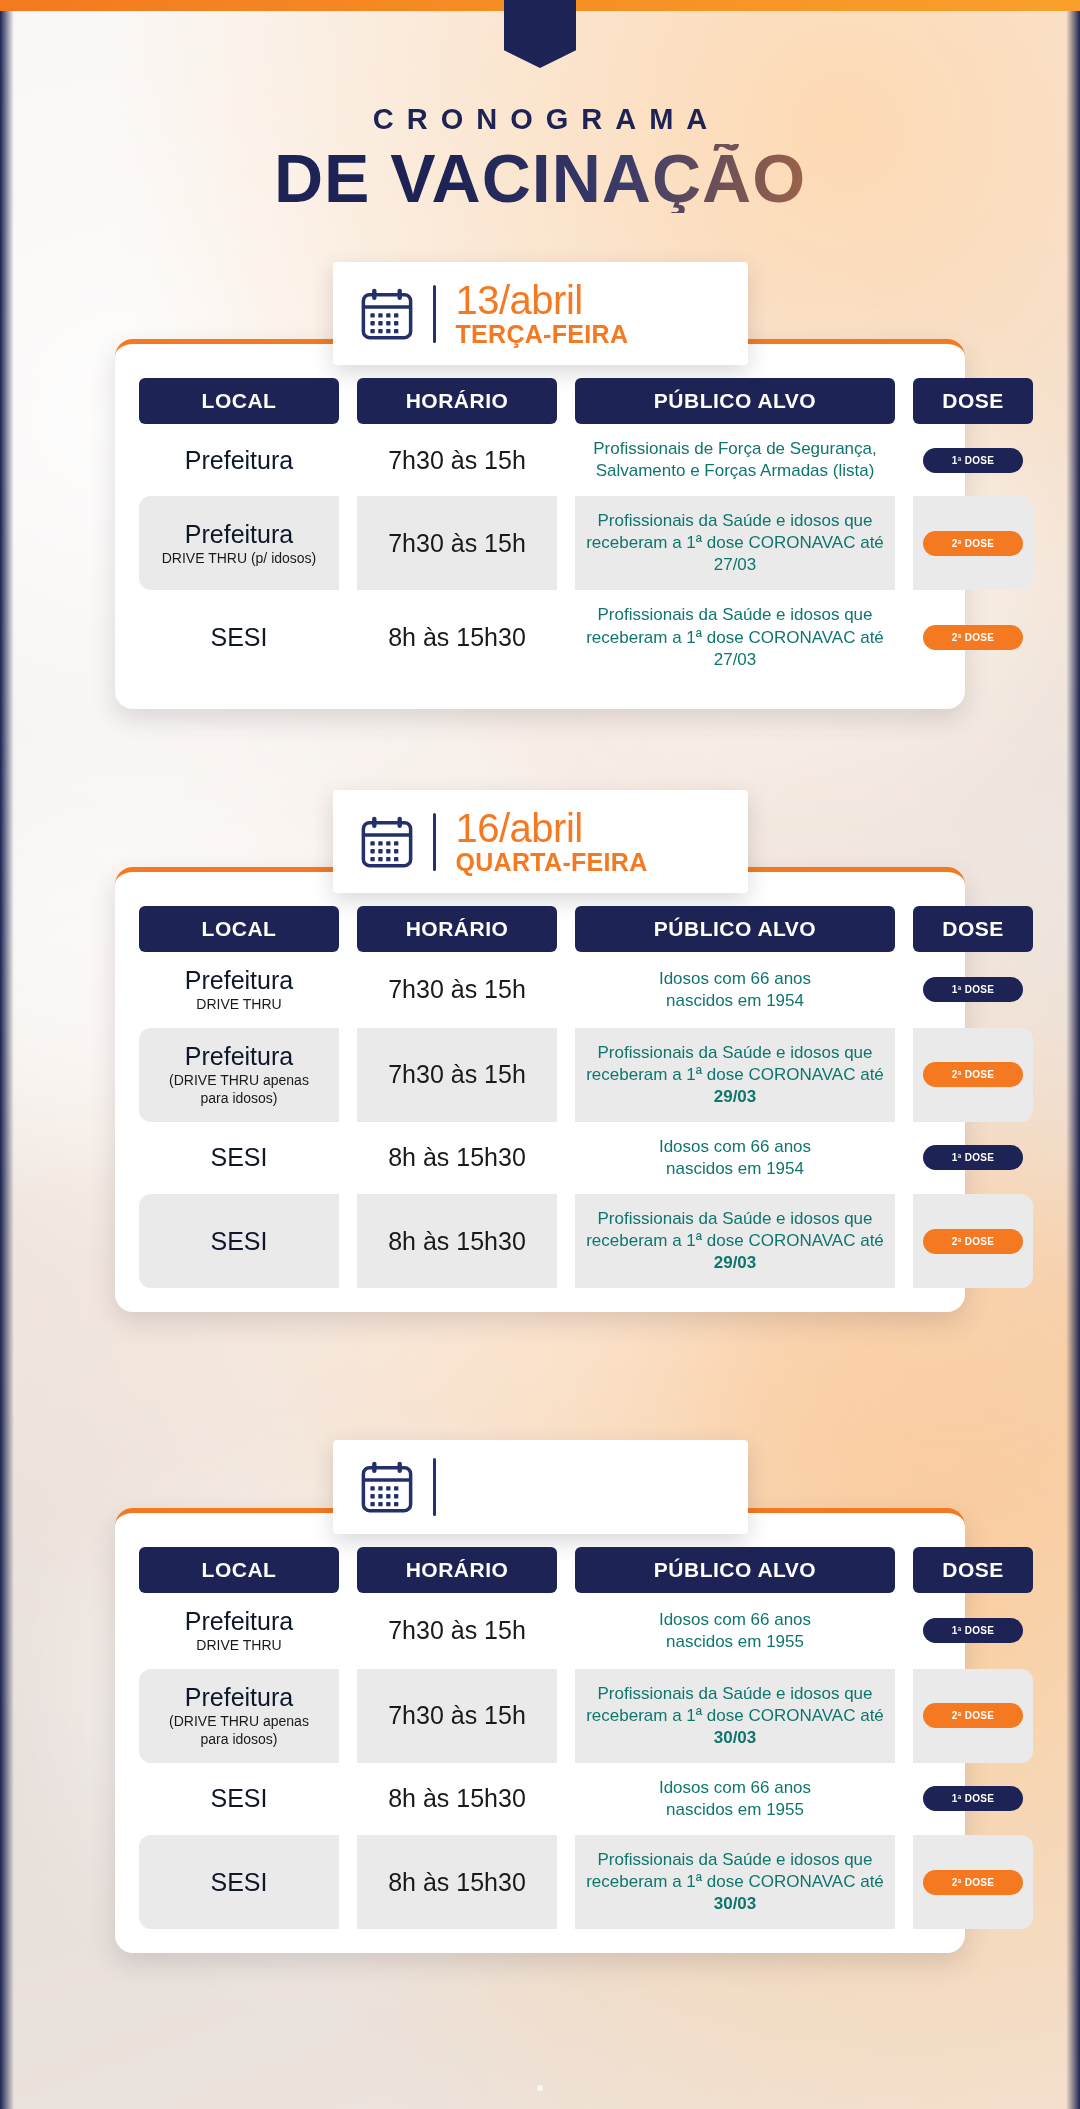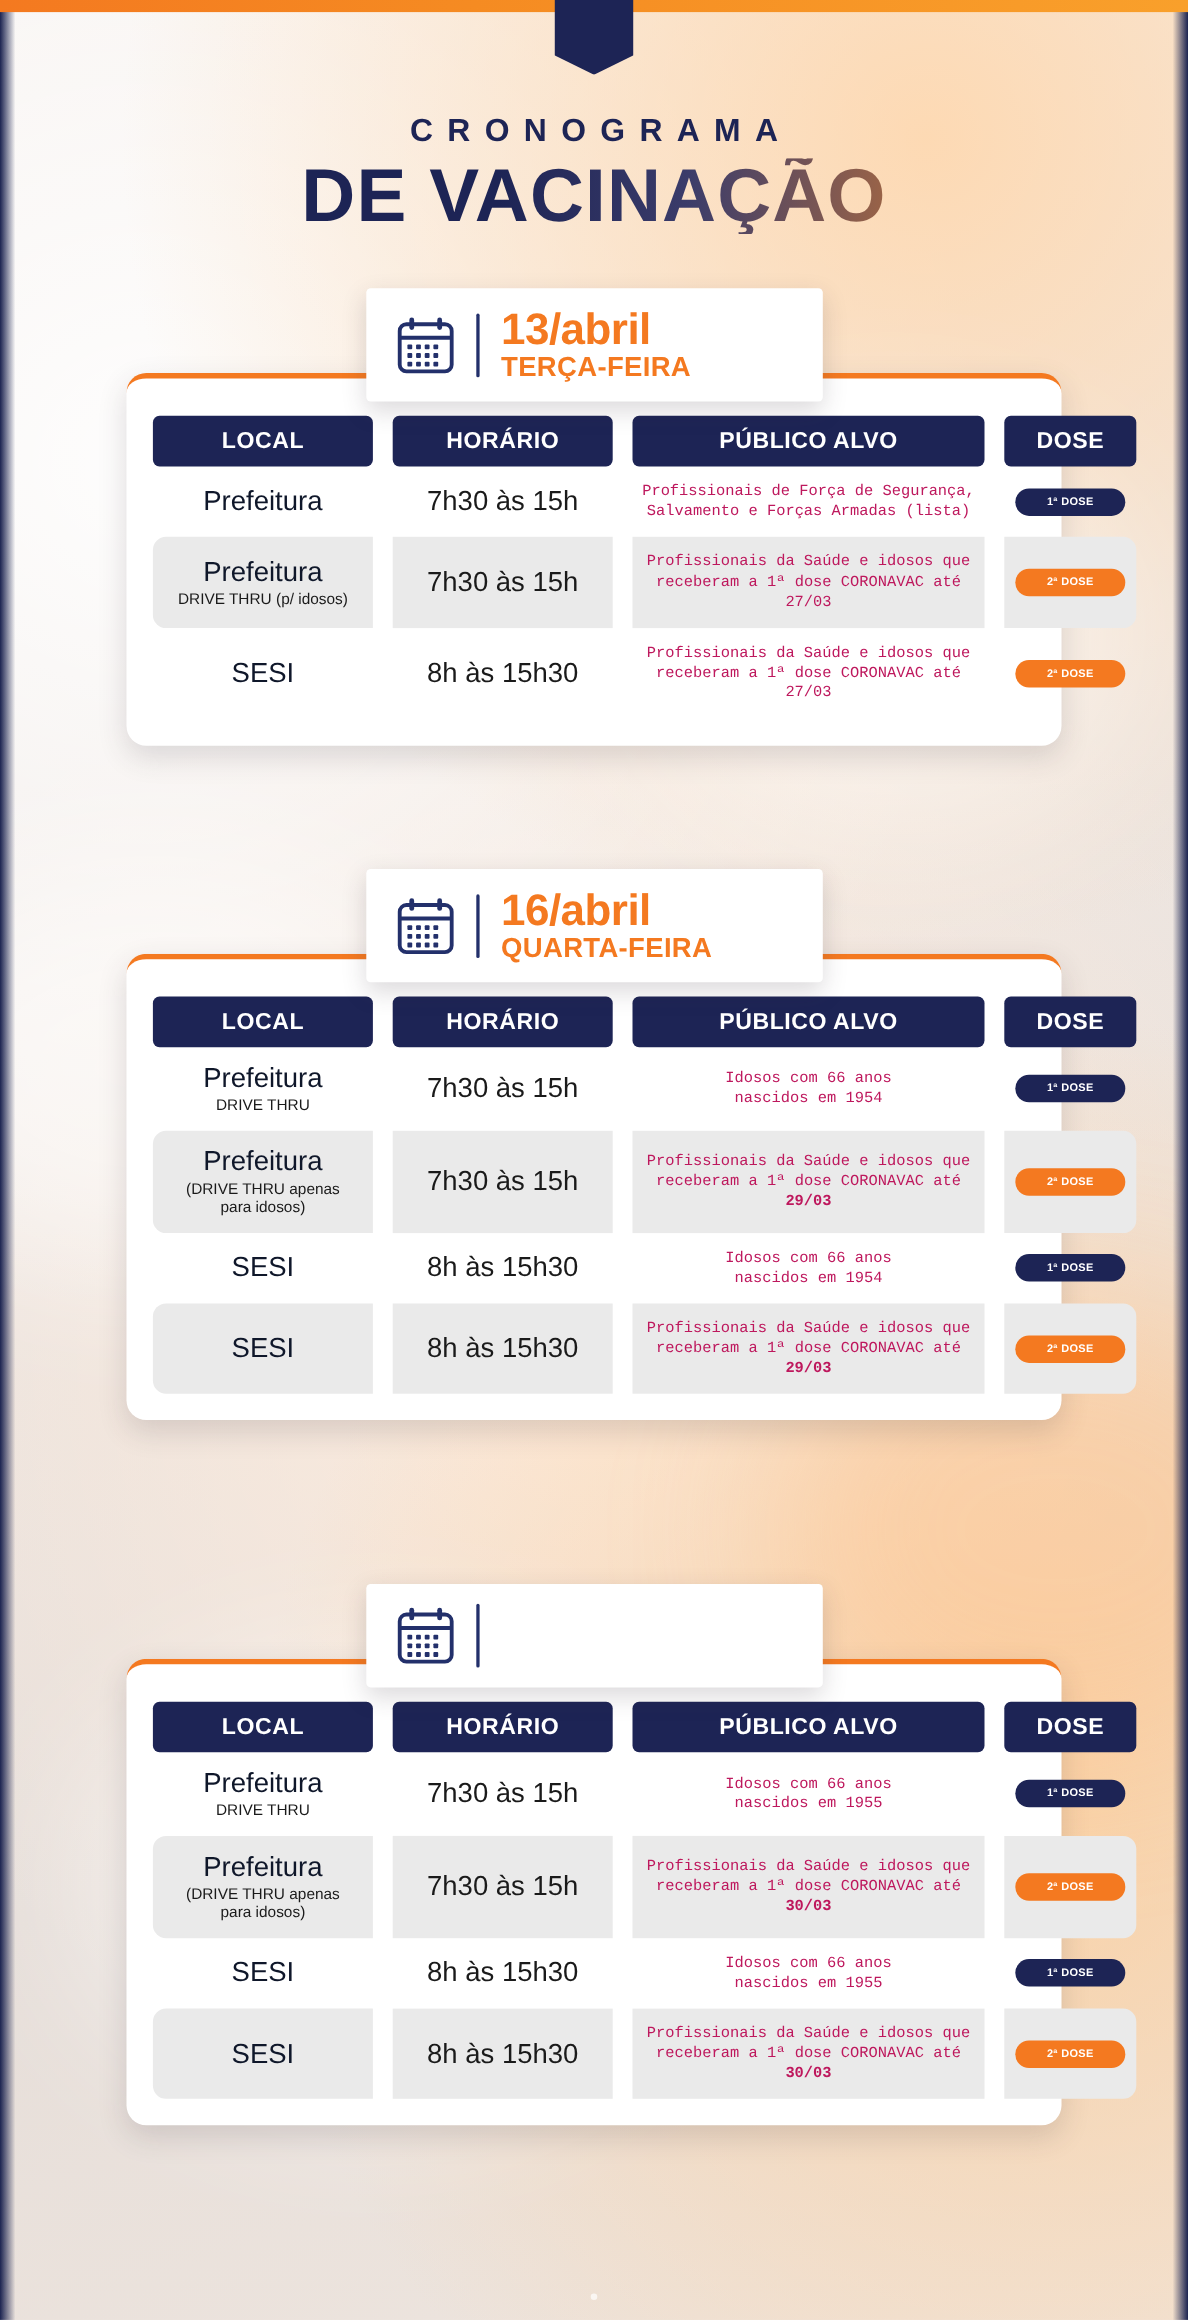--- a/index.html
+++ b/index.html
@@ -112,21 +112,21 @@
   .date-divider {
     width: 3px;
     height: 58px;
     background: #23306b;
     margin: 0 20px 0 18px;
     border-radius: 2px;
   }
   .date-text { line-height: 1.0; }
   .date-day {
     font-size: 40px;
-    font-weight: bold;
+    font-weight: normal;
     color: #f47920;
     letter-spacing: -0.5px;
   }
   .date-week {
     font-size: 25px;
     font-weight: bold;
     color: #f47920;
     letter-spacing: 0.3px;
     margin-top: 2px;
   }
@@ -164,21 +164,21 @@
   .th-spacer { width: 18px; background: transparent !important; padding: 0 !important; }
 
   tbody tr td { padding: 14px 6px; vertical-align: middle; text-align: center; }
   tbody tr.alt td { background: #eaeaea; }
   tbody tr.alt td:first-child { border-top-left-radius: 12px; border-bottom-left-radius: 12px; }
   tbody tr.alt td:last-child  { border-top-right-radius: 12px; border-bottom-right-radius: 12px; }
 
   .local-main { font-size: 25px; color: #0f172a; }
   .local-sub  { font-size: 14px; color: #1a1a1a; line-height: 1.25; margin-top: 1px; }
   .hora       { font-size: 25px; color: #1a1a1a; }
-  .publico    { font-size: 14px; color: #be185d; line-height: 1.3; font-family: Liberation Mono, monospace; }
+  .publico    { font-size: 17px; color: #0f766e; line-height: 1.3; }
   .publico b  { font-weight: bold; }
 
   .dose-badge {
     display: inline-block;
     min-width: 100px;
     padding: 7px 10px;
     border-radius: 16px;
     font-size: 10px;
     font-weight: bold;
     color: #fff;

